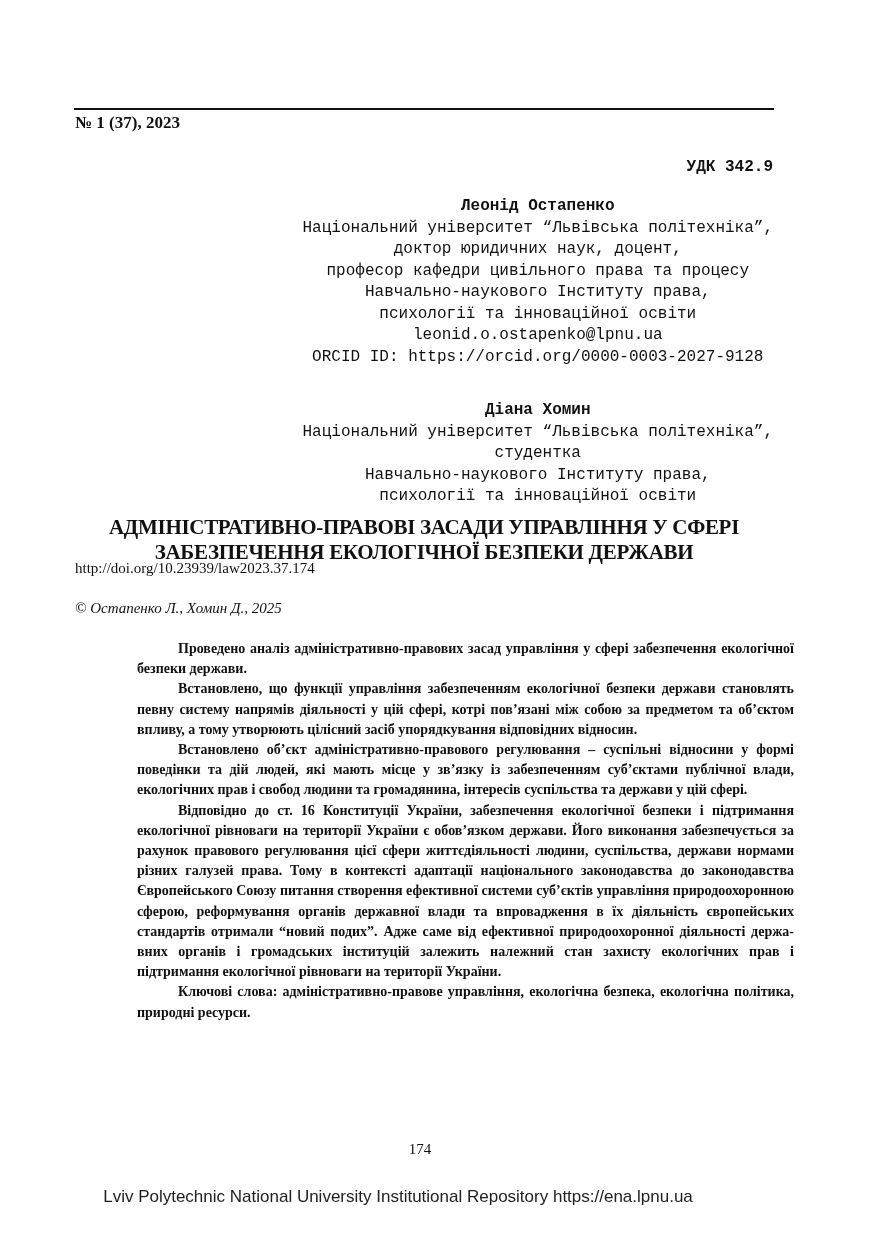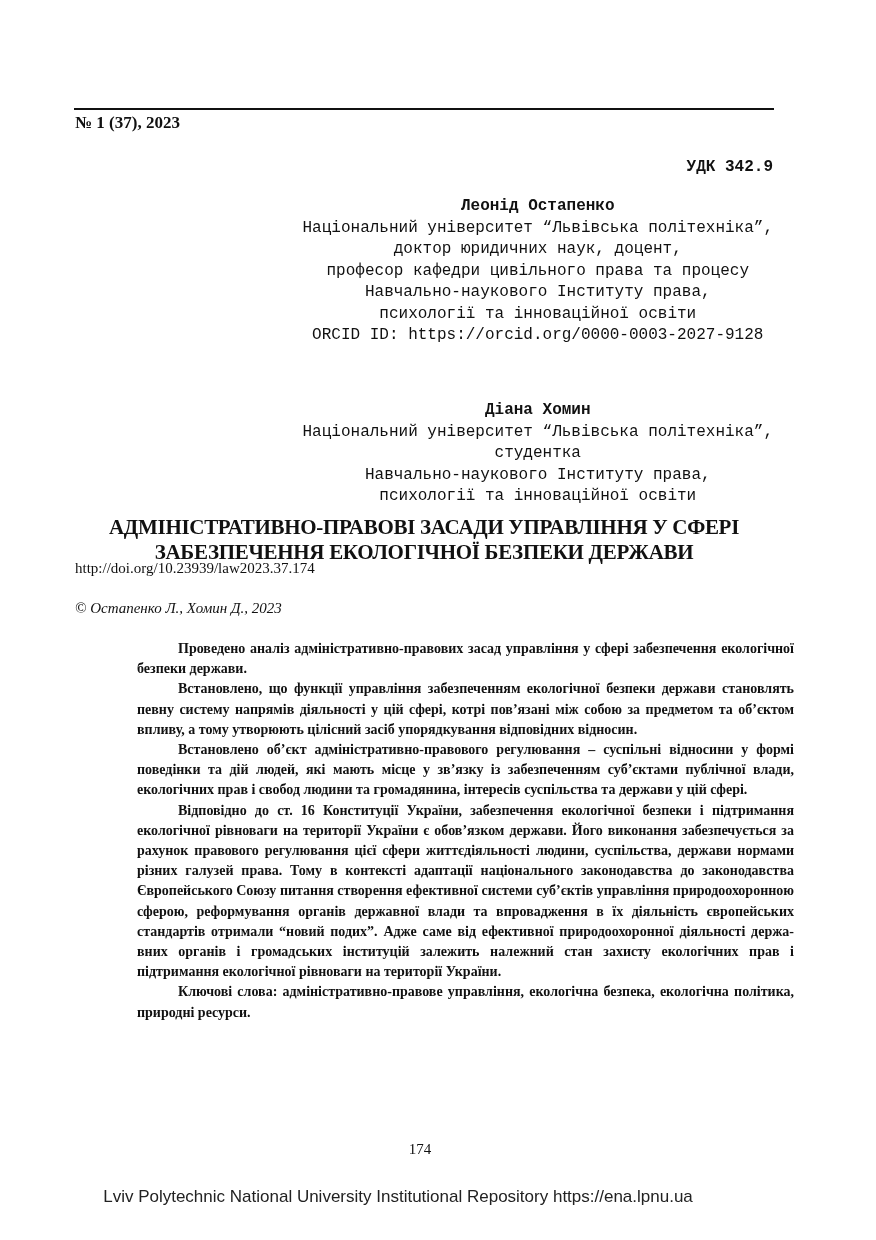--- a/index.html
+++ b/index.html
@@ -135,38 +135,39 @@
 
   <div class="right-block udc">УДК 342.9</div>
 
   <div class="right-block author1">
     <span class="line author-name">Леонід Остапенко</span>
     <span class="line">Національний університет “Львівська політехніка”,</span>
     <span class="line">доктор юридичних наук, доцент,</span>
     <span class="line">професор кафедри цивільного права та процесу</span>
     <span class="line">Навчально-наукового Інституту права,</span>
     <span class="line">психології та інноваційної освіти</span>
+    <span class="line">leonid.o.ostapenko@lpnu.ua</span>
     <span class="line">ORCID ID: https://orcid.org/0000-0003-2027-9128</span>
   </div>
 
   <div class="right-block author2">
     <span class="line author-name">Діана Хомин</span>
     <span class="line">Національний університет “Львівська політехніка”,</span>
     <span class="line">студентка</span>
     <span class="line">Навчально-наукового Інституту права,</span>
     <span class="line">психології та інноваційної освіти</span>
   </div>
 
   <div class="article-title">
     <span class="line">АДМІНІСТРАТИВНО-ПРАВОВІ ЗАСАДИ УПРАВЛІННЯ У СФЕРІ</span>
     <span class="line">ЗАБЕЗПЕЧЕННЯ ЕКОЛОГІЧНОЇ БЕЗПЕКИ ДЕРЖАВИ</span>
   </div>
 
   <div class="doi">http://doi.org/10.23939/law2023.37.174</div>
-  <div class="copyright">© Остапенко Л., Хомин Д., 2023</div>
+  <div class="copyright">© Остапенко Л., Хомин Д., 2025</div>
 
   <div class="abstract">
     <p>Проведено аналіз адміністративно-правових засад управління у сфері забезпечення екологічної безпеки держави.</p>
     <p>Встановлено, що функції управління забезпеченням екологічної безпеки держави становлять певну систему напрямів діяльності у цій сфері, котрі пов’язані між собою за предметом та об’єктом впливу, а тому утворюють цілісний засіб упорядкування відпо­відних відносин.</p>
     <p>Встановлено об’єкт адміністративно-правового регулювання – суспільні відносини у формі поведінки та дій людей, які мають місце у зв’язку із забезпеченням суб’єктами публічної влади, екологічних прав і свобод людини та громадянина, інтересів суспільства та держави у цій сфері.</p>
     <p>Відповідно до ст. 16 Конституції України, забезпечення екологічної безпеки і підтри­мання екологічної рівноваги на території України є обов’язком держави. Його виконан­ня забезпечується за рахунок правового регулювання цієї сфери життєдіяльності люди­ни, суспільства, держави нормами різних галузей права. Тому в контексті адаптації національного законодавства до законодавства Європейського Союзу питання створен­ня ефективної системи суб’єктів управління природоохоронною сферою, реформування органів державної влади та впровадження в їх діяльність європейських стандартів отримали “новий подих”. Адже саме від ефективної природоохоронної діяльності держа­вних органів і громадських інституцій залежить належний стан захисту екологічних прав і підтримання екологічної рівноваги на території України.</p>
     <p>Ключові слова: адміністративно-правове управління, екологічна безпека, еколо­гічна політика, природні ресурси.</p>
   </div>
 
   <div class="page-number">174</div>

